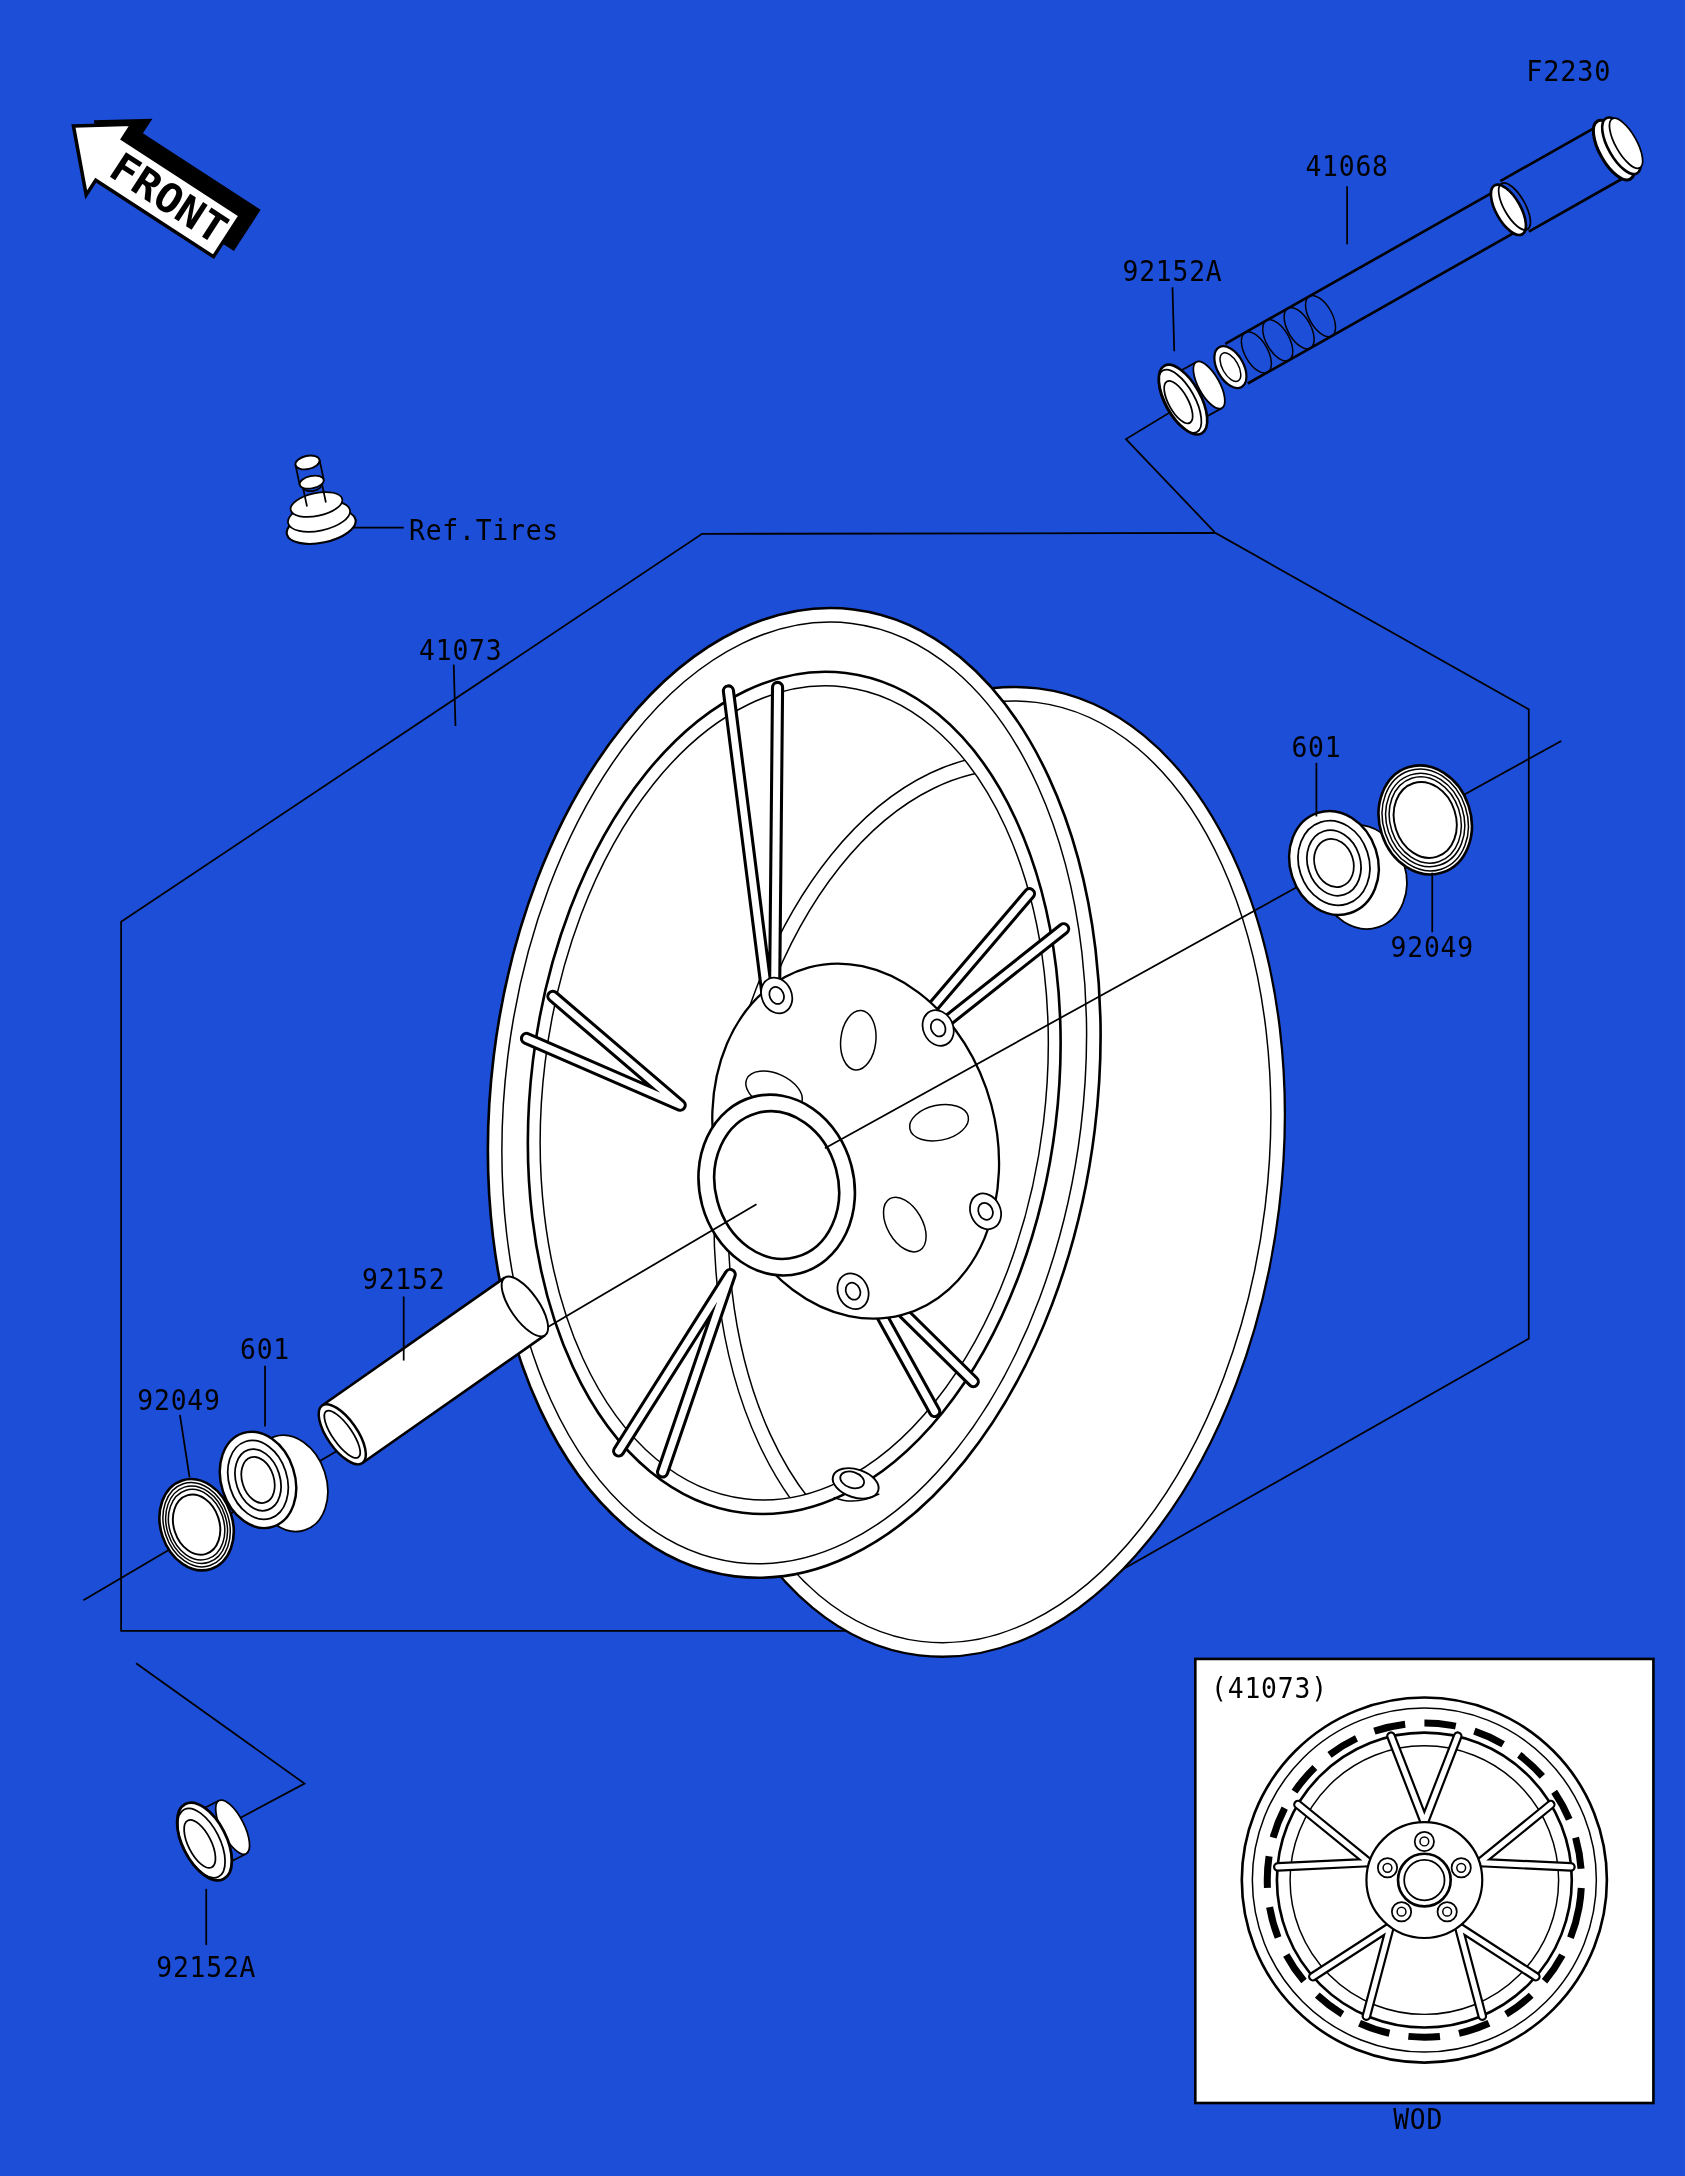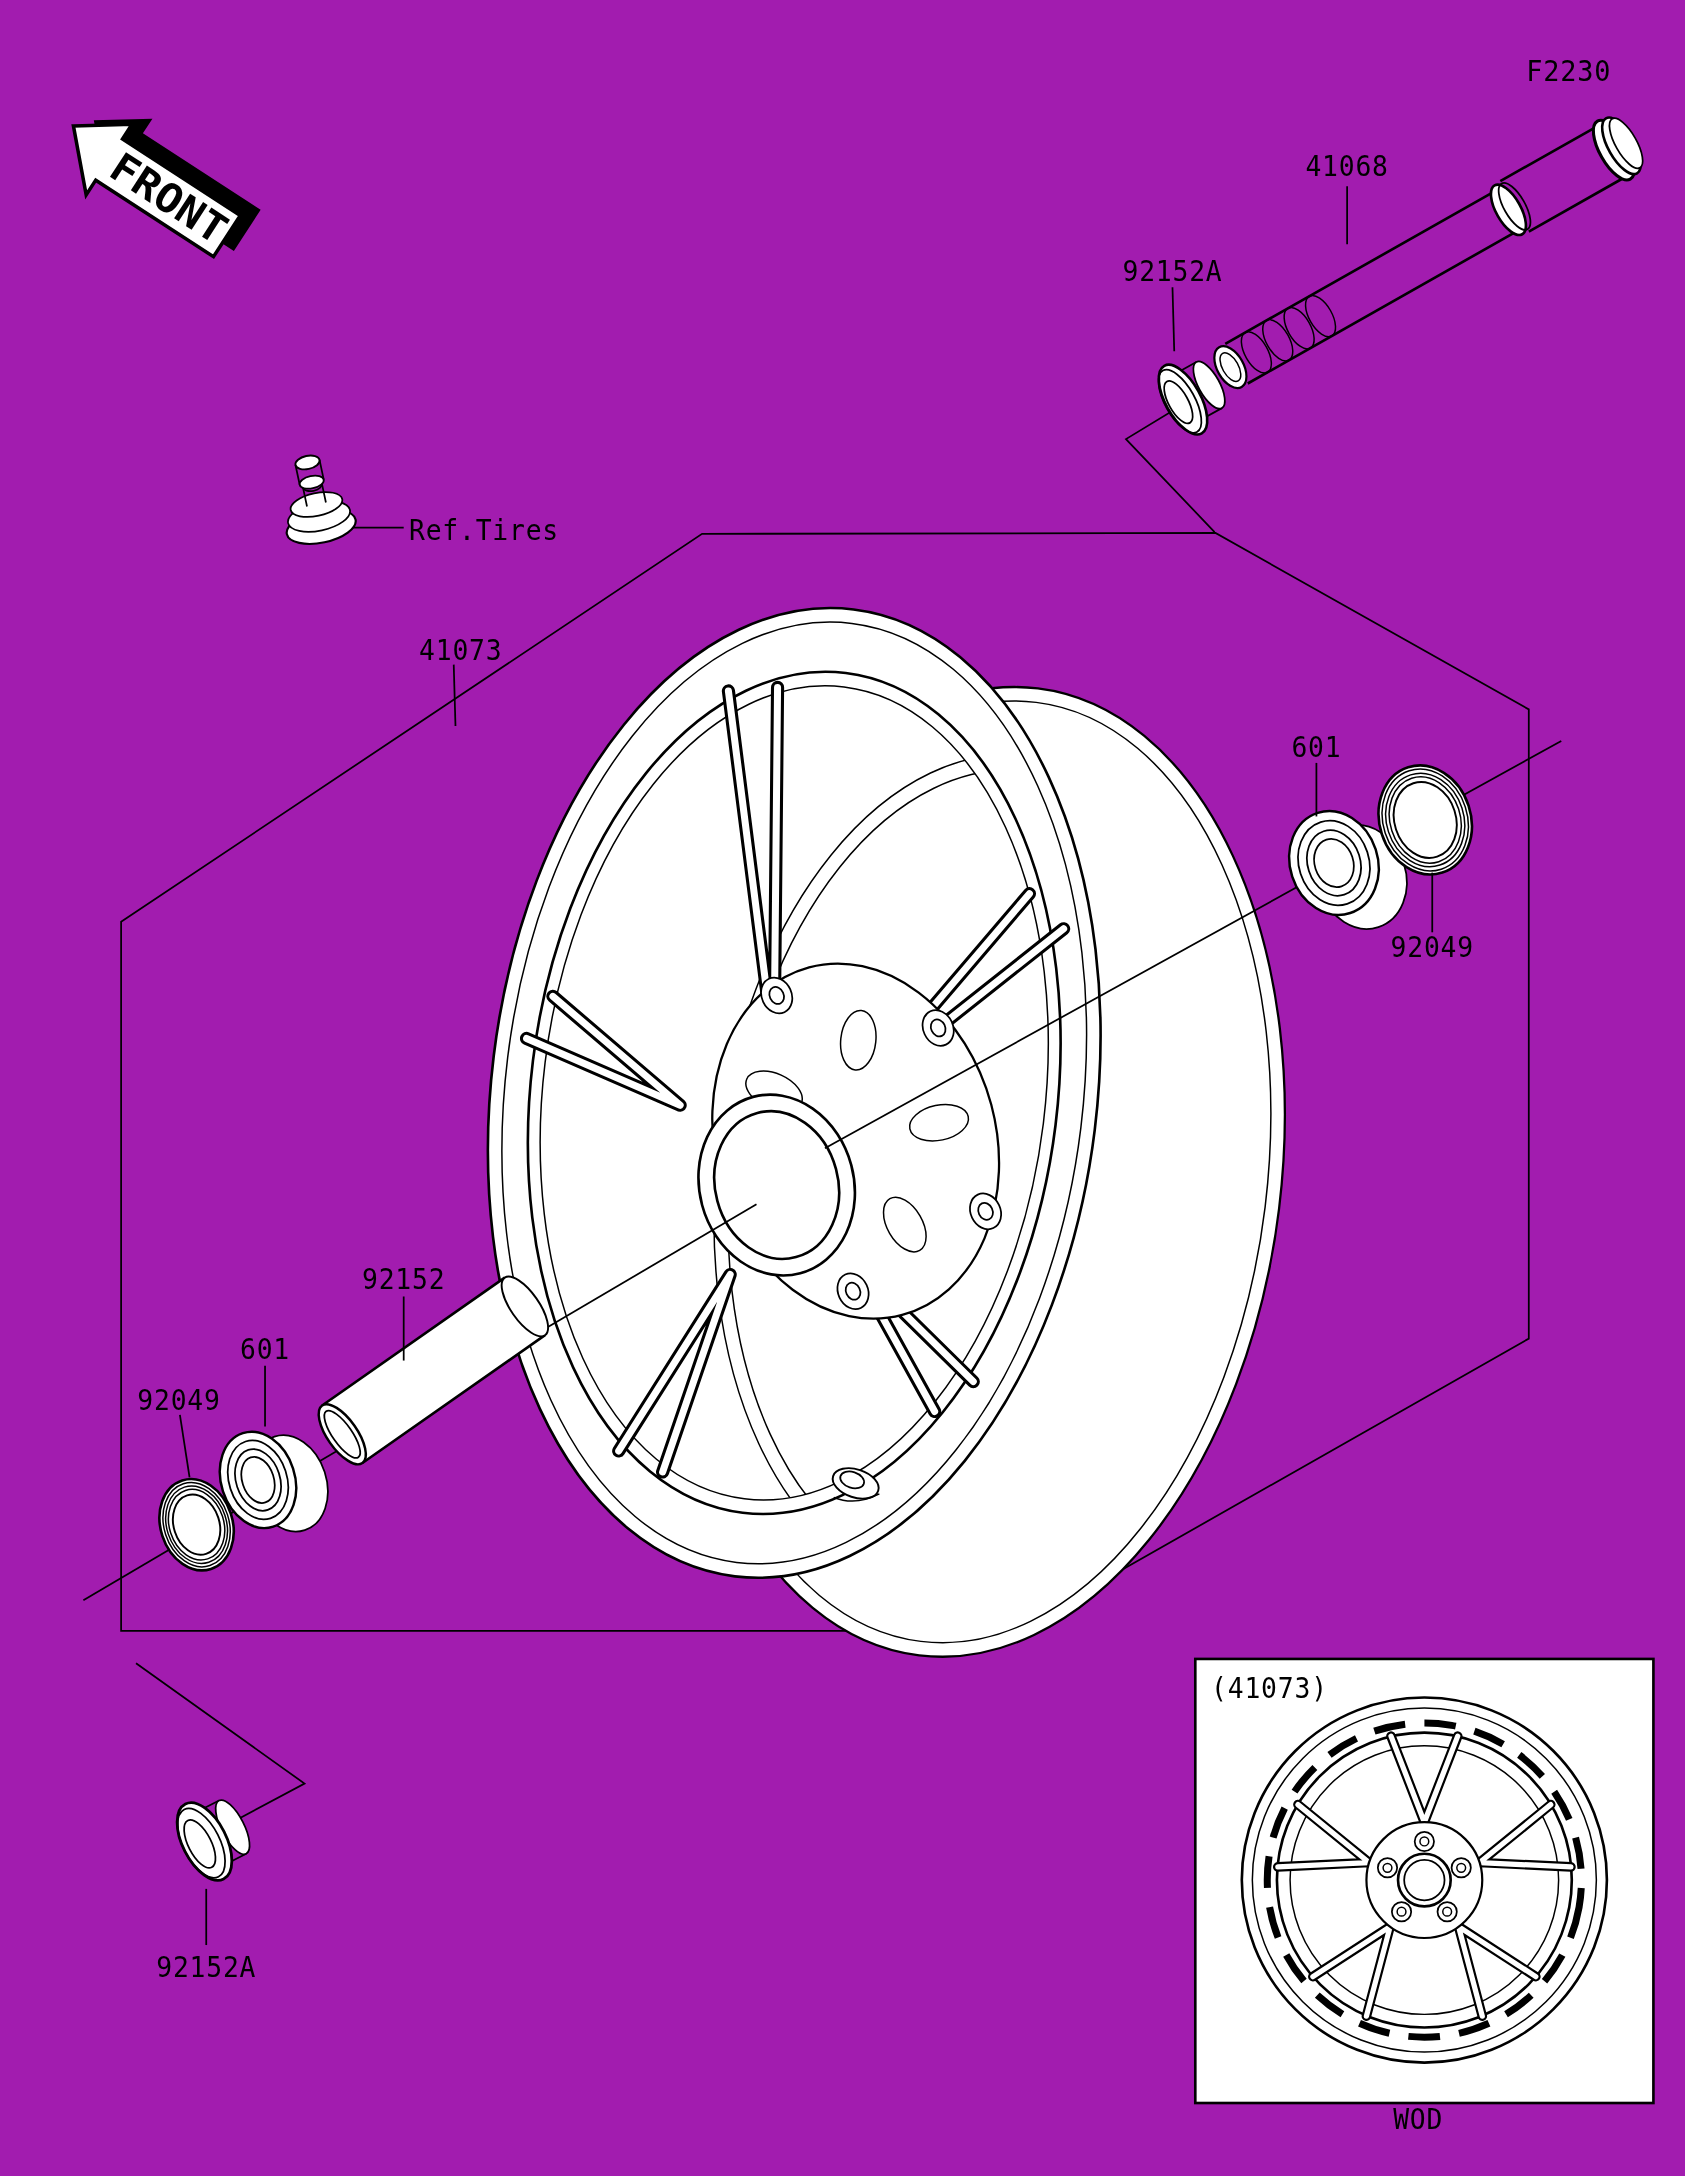--- a/index.html
+++ b/index.html
@@ -1,16 +1,16 @@
 <!DOCTYPE html>
 <html style="font-size:14px"><head>
 <meta charset="utf-8">
 <style>
   html,body{margin:0;padding:0;background:#ffffff;}
-  .page{position:relative;width:1685px;height:2177px;background:#a21caf;overflow:hidden;}
+  .page{position:relative;width:1685px;height:2177px;background:#1d4ed8;overflow:hidden;}
   svg{display:block;}
   .ln{fill:none;stroke:#000;stroke-width:3;}
   .ln2{fill:none;stroke:#000;stroke-width:2;}
   .lnt{fill:none;stroke:#000;stroke-width:1.7;}
   .wf{fill:#ffffff;stroke:#000;}
   .lbl{font-family:"DejaVu Sans Mono","Liberation Mono",monospace;font-size:33px;fill:#000;letter-spacing:1px;}
   .armB{stroke:#000;stroke-width:15;stroke-linecap:round;fill:none;}
   .armW{stroke:#fff;stroke-width:8;stroke-linecap:round;fill:none;}
   .armBi{stroke:#000;stroke-width:11;stroke-linecap:round;fill:none;}
   .armWi{stroke:#fff;stroke-width:6;stroke-linecap:round;fill:none;}

